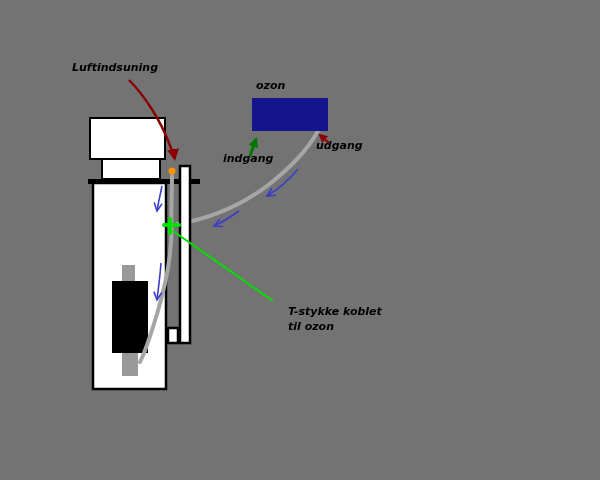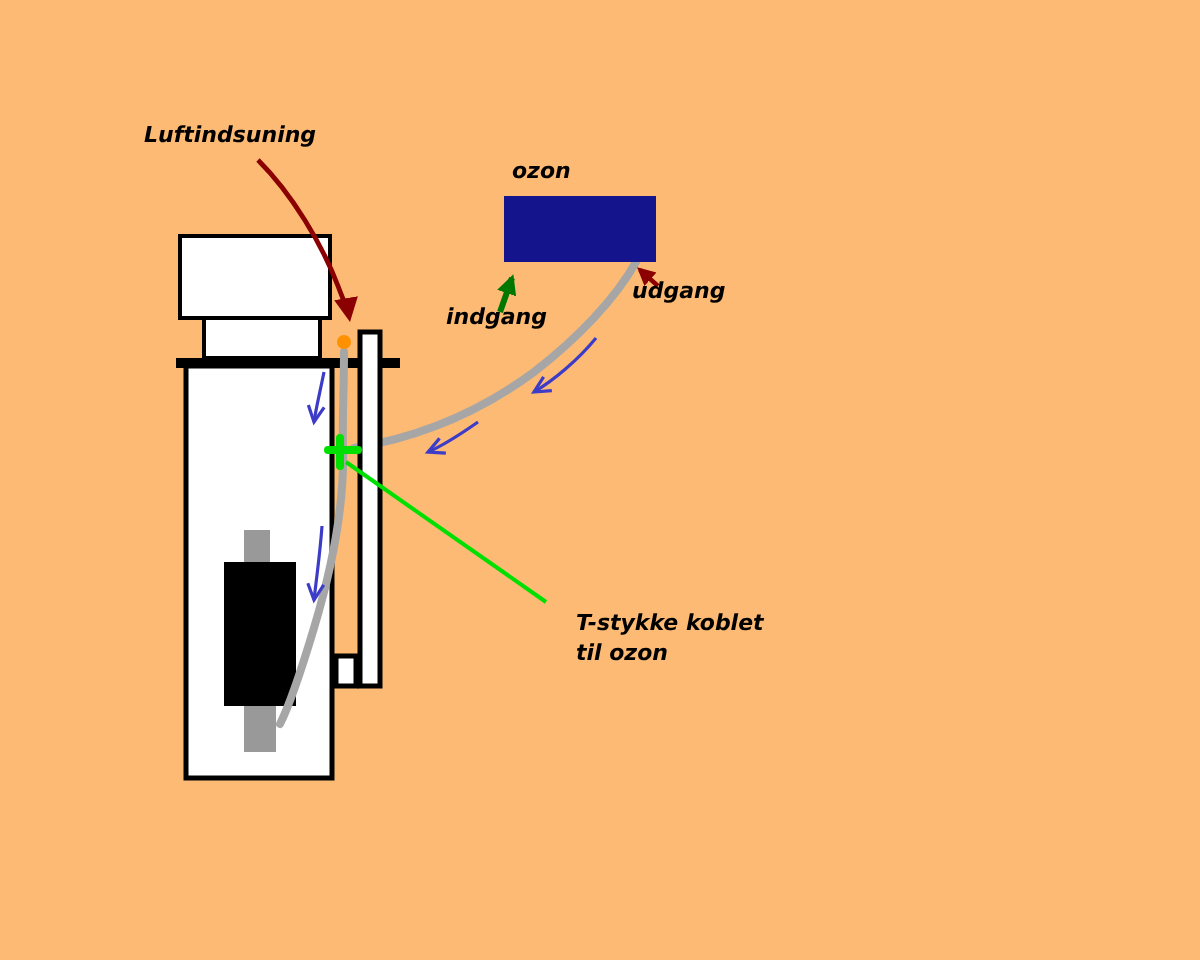--- a/index.html
+++ b/index.html
@@ -7,21 +7,21 @@
     padding: 0;
     width: 600px;
     height: 480px;
     background: #FFFFFF;
     overflow: hidden;
   }
   .canvas-wrap {
     position: relative;
     width: 600px;
     height: 480px;
-    background: #fdba74;
+    background: #737373;
   }
   svg { display: block; }
   .hand-text {
     font-family: "DejaVu Sans", "Liberation Sans", sans-serif;
     font-style: italic;
     font-weight: bold;
     font-size: 11px;
     fill: #000000;
   }
   .outline { fill: #FFFFFF; stroke: #000000; stroke-width: 2.5; }

